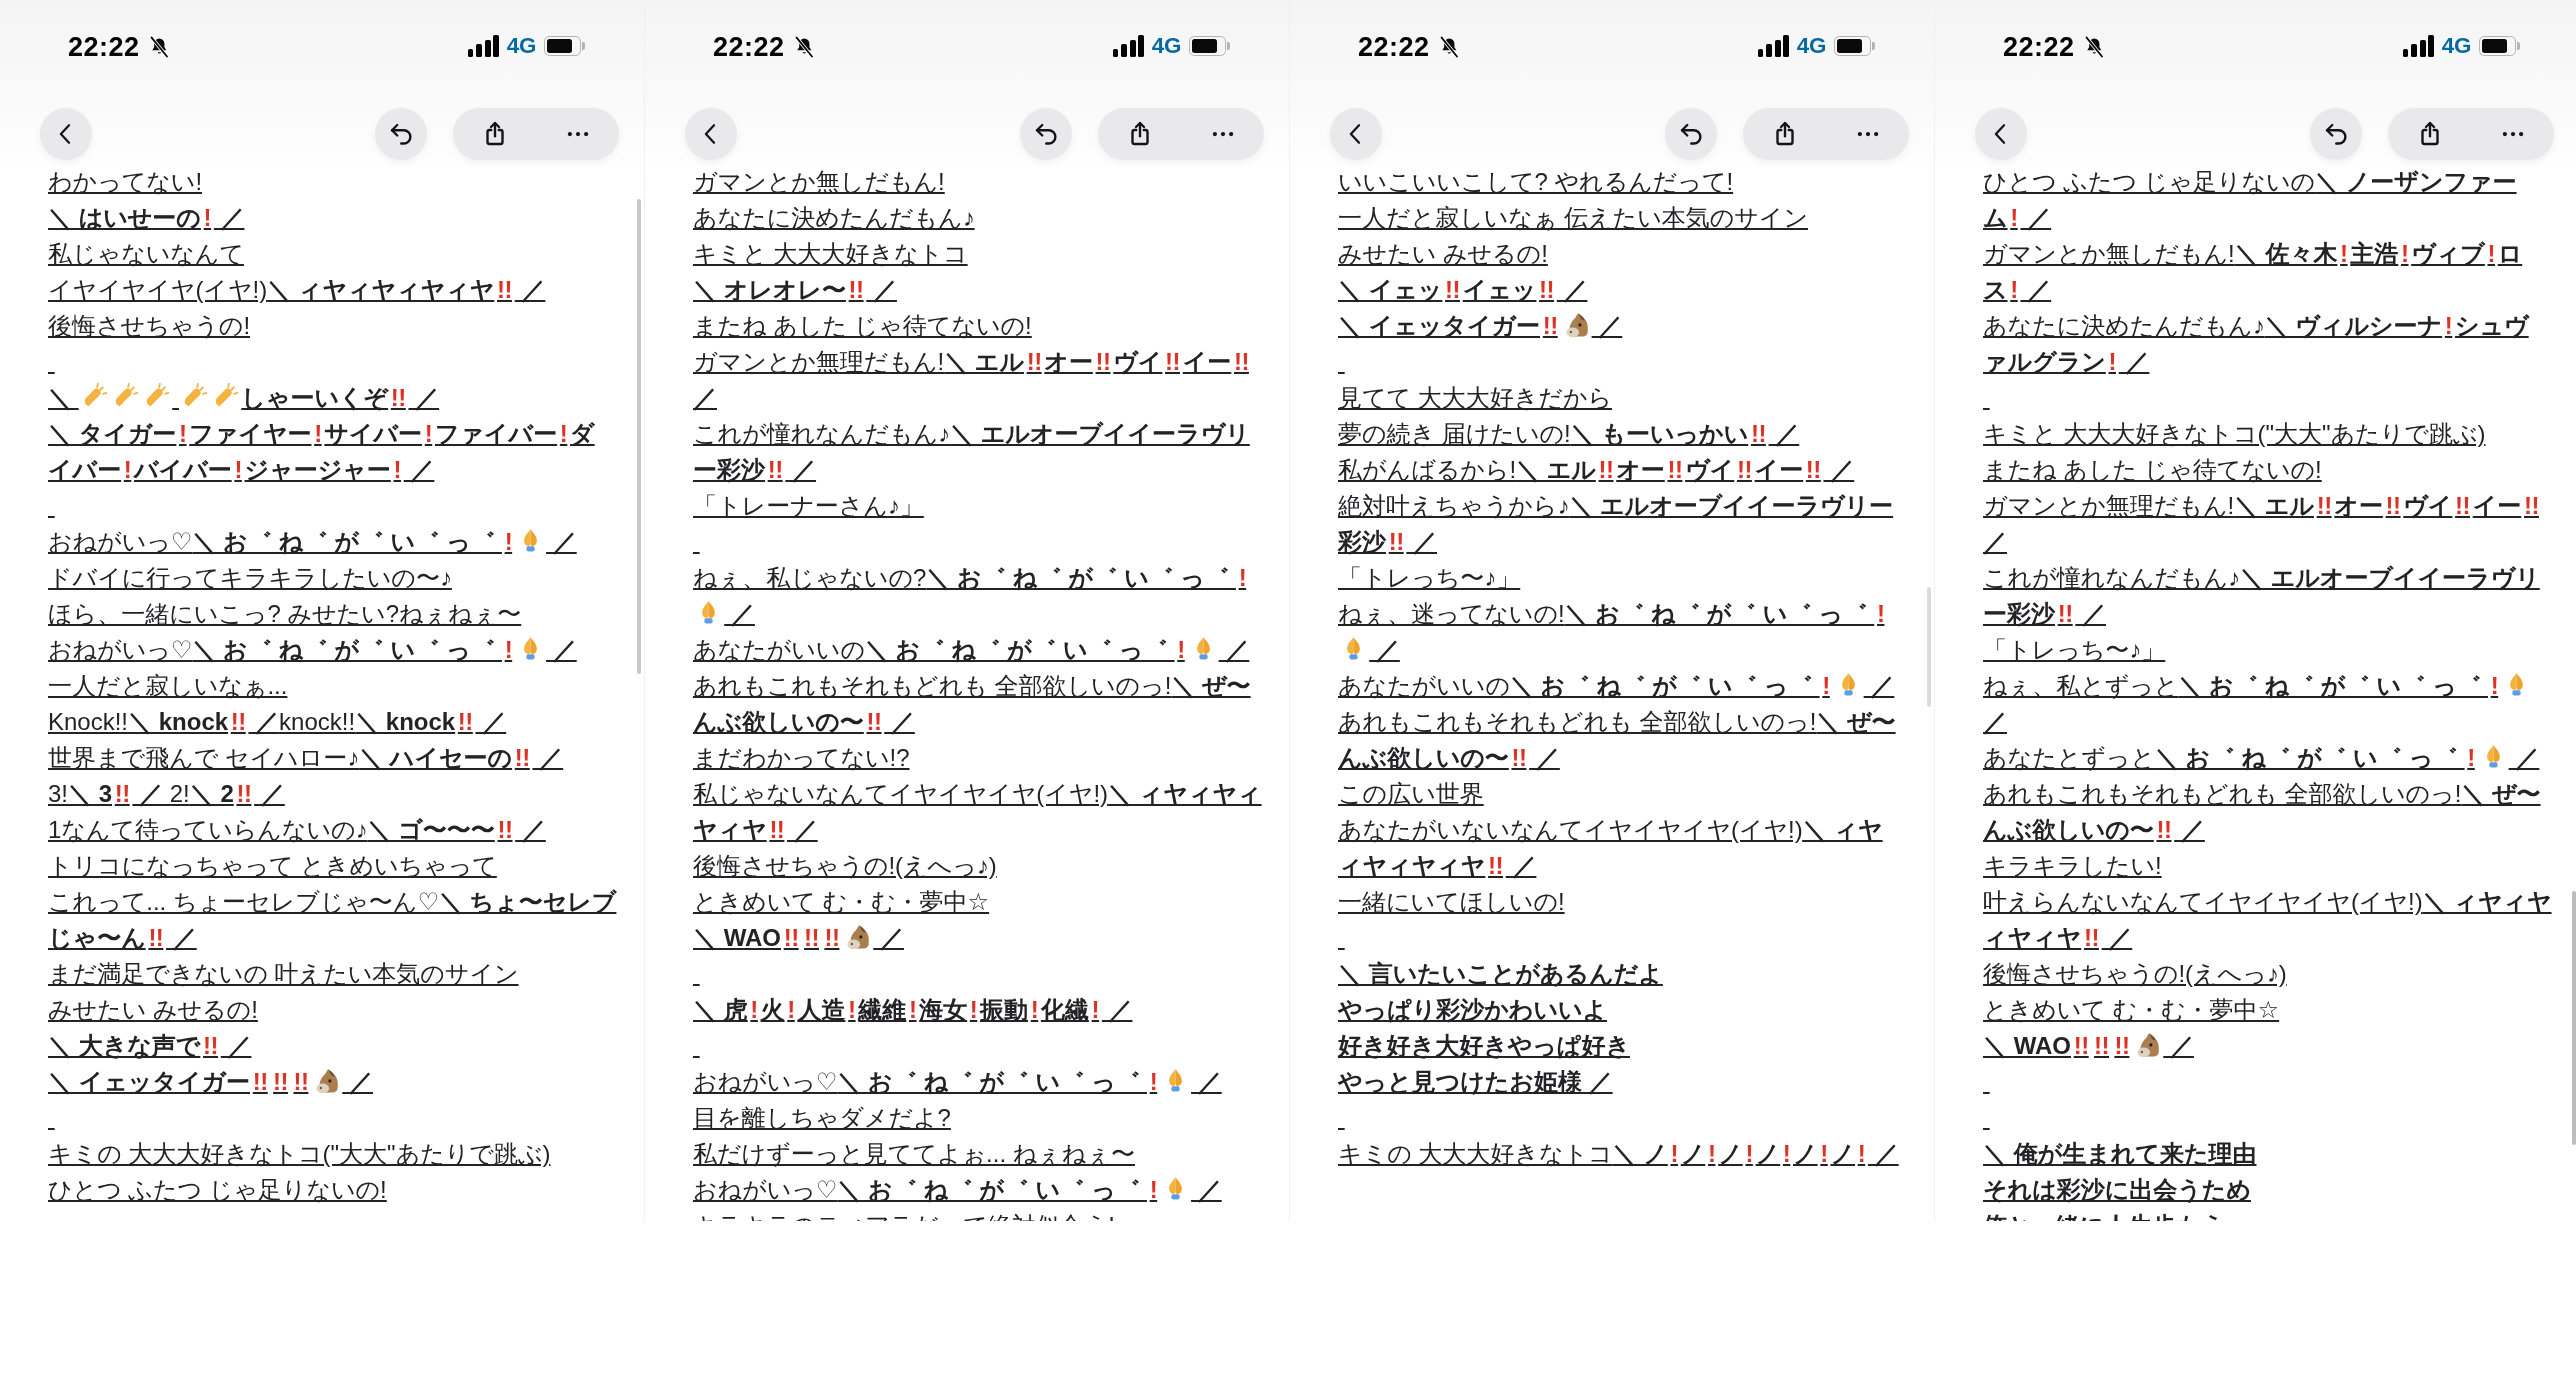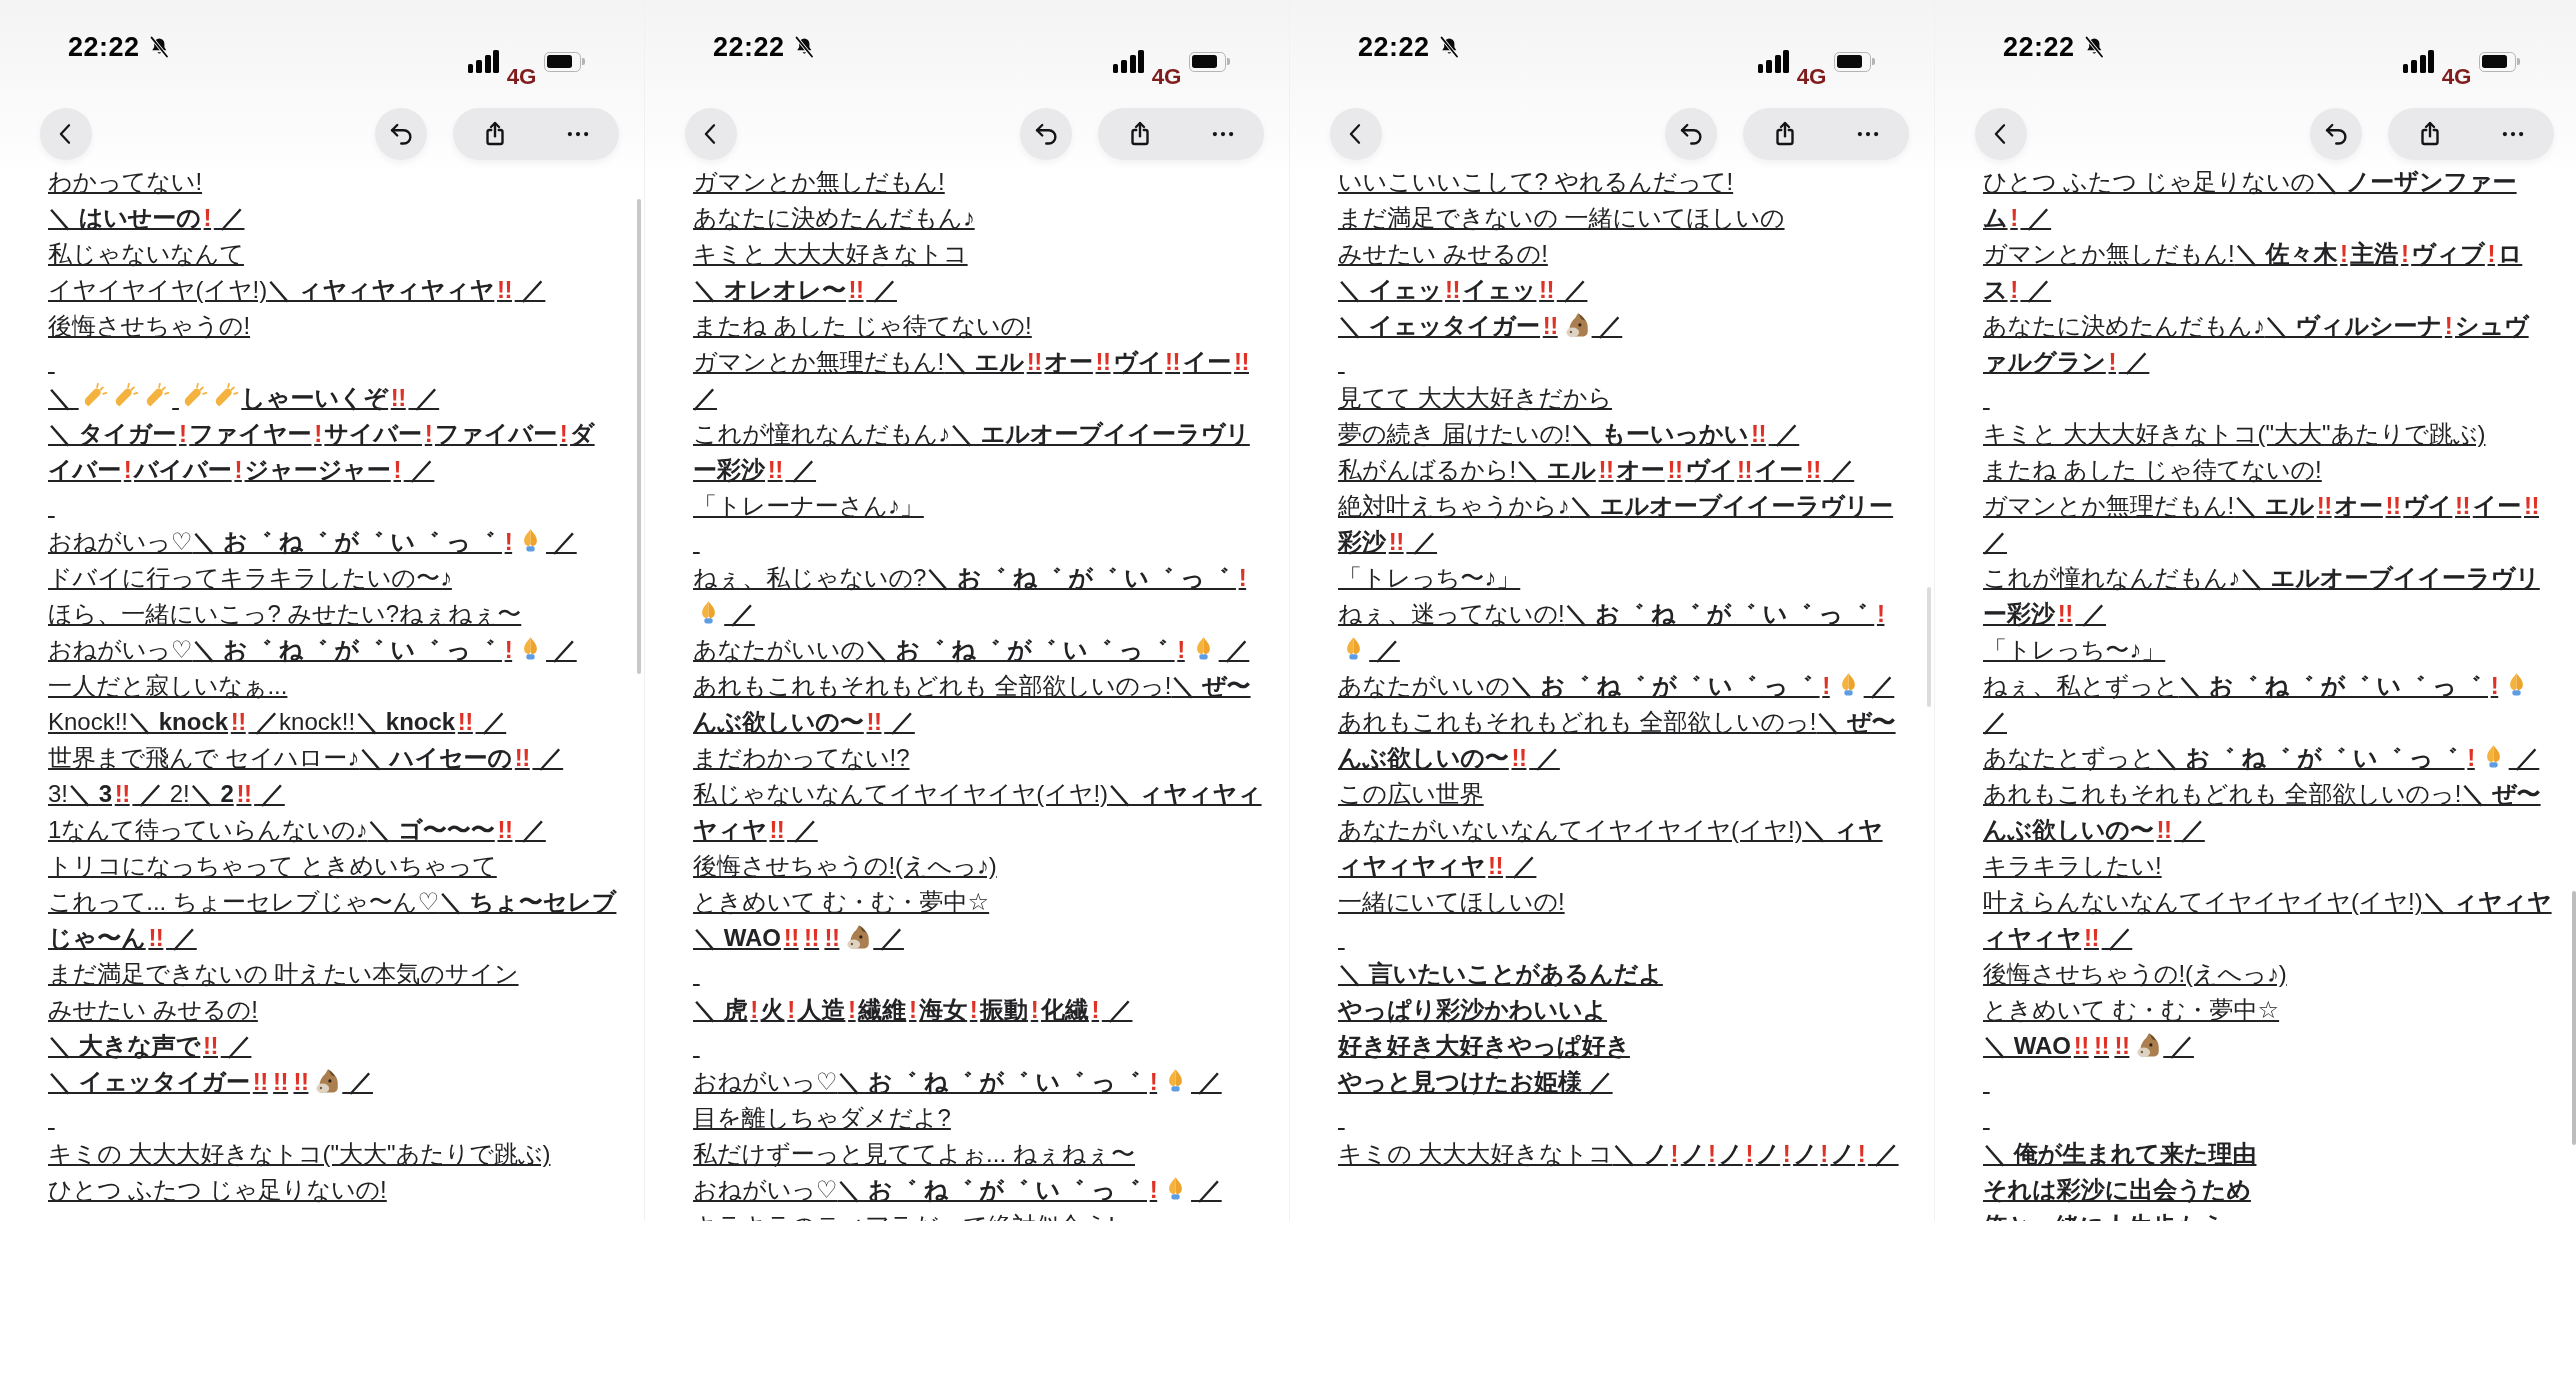--- a/index.html
+++ b/index.html
@@ -12,21 +12,21 @@
   
   .status{position:absolute;top:0;left:0;right:0;height:80px;z-index:3;}
   .st-left{position:absolute;left:68px;top:32px;display:flex;align-items:center;gap:7.5px;}
   .time{font-size:27px;font-weight:700;color:#050506;letter-spacing:0.5px;}
   .mute svg{width:24.6px;height:24.6px;display:block;}
   .st-right{position:absolute;right:63px;top:33px;display:flex;align-items:center;gap:7.5px;}
   .signal{display:flex;align-items:flex-end;gap:2.7px;height:22.4px;}
   .signal i{display:block;width:5.9px;background:#050506;border-radius:1.6px;}
   .signal i:nth-child(1){height:8.5px}.signal i:nth-child(2){height:13px}
   .signal i:nth-child(3){height:17.6px}.signal i:nth-child(4){height:22.4px}
-  .net{font-size:22.4px;font-weight:600;color:#7f1d1d;margin-top:31px;}
+  .net{font-size:22.4px;font-weight:600;color:#0369a1;}
   .batt{position:relative;width:35px;height:18px;border:1.6px solid #b4b4b6;border-radius:5.3px;}
   .batt .fill{position:absolute;left:2.1px;top:2.1px;bottom:2.1px;width:24.6px;background:#0a0a0a;border-radius:2.7px;}
   .batt .nub{position:absolute;right:-4.8px;top:5.3px;width:2.7px;height:7.5px;background:#b4b4b6;border-radius:0 2.1px 2.1px 0;}
   
   .nav{position:absolute;top:0;left:0;right:0;z-index:3;}
   .circ{position:absolute;top:108px;width:52px;height:52px;border-radius:50%;background:#e9e9eb;border:none;
     display:flex;align-items:center;justify-content:center;padding:0;box-shadow:0 3.2px 7.5px rgba(0,0,0,.05);}
   .back{left:40px;}
   .undo{left:375px;}
   .pill-nav{position:absolute;top:108px;left:453px;width:166px;height:52px;border-radius:26px;background:#e9e9eb;
@@ -412,21 +412,21 @@
                 <circle cx="5.5" cy="12" r="1.7"></circle>
                 <circle cx="12" cy="12" r="1.7"></circle>
                 <circle cx="18.5" cy="12" r="1.7"></circle>
               </g>
             </svg>
       </button>
     </div>
   </nav>
   <main class="content">
         <div class="line"><span class="seg">いいこいいこして? やれるんだって!</span></div>
-        <div class="line"><span class="seg">まだ満足できないの 一緒にいてほしいの</span></div>
+        <div class="line"><span class="seg">一人だと寂しいなぁ 伝えたい本気のサイン</span></div>
         <div class="line"><span class="seg">みせたい みせるの!</span></div>
         <div class="line"><span class="seg b">＼ イェッ</span><span class="excl">!!</span><span class="seg b">イェッ</span><span class="excl">!!</span><span class="seg b"> ／</span></div>
         <div class="line"><span class="seg b">＼ イェッタイガー</span><span class="excl">!!</span><span class="emj"><svg viewBox="0 0 36 36">
               <path d="M9 34C7 24 9.5 14.5 16 9.5L20 3l4.5 5.5c6 2 8.5 7 8.5 13.5v5c0 4.5-3 7-7.5 7z" fill="#aa7e4f"></path>
               <path d="M20 3l3 2c2.5 1.5 5.5 4.5 6.5 8l-5-2z" fill="#6e4f2a"></path>
               <ellipse cx="13" cy="28.5" rx="8.5" ry="6.5" fill="#ded3c3"></ellipse>
               <circle cx="10.5" cy="28" r="1.6" fill="#6e553a"></circle>
               <circle cx="22.5" cy="18.5" r="2.1" fill="#2a1c10"></circle>
             </svg></span><span class="seg b"> ／</span></div>
         <div class="line">&nbsp;</div>

